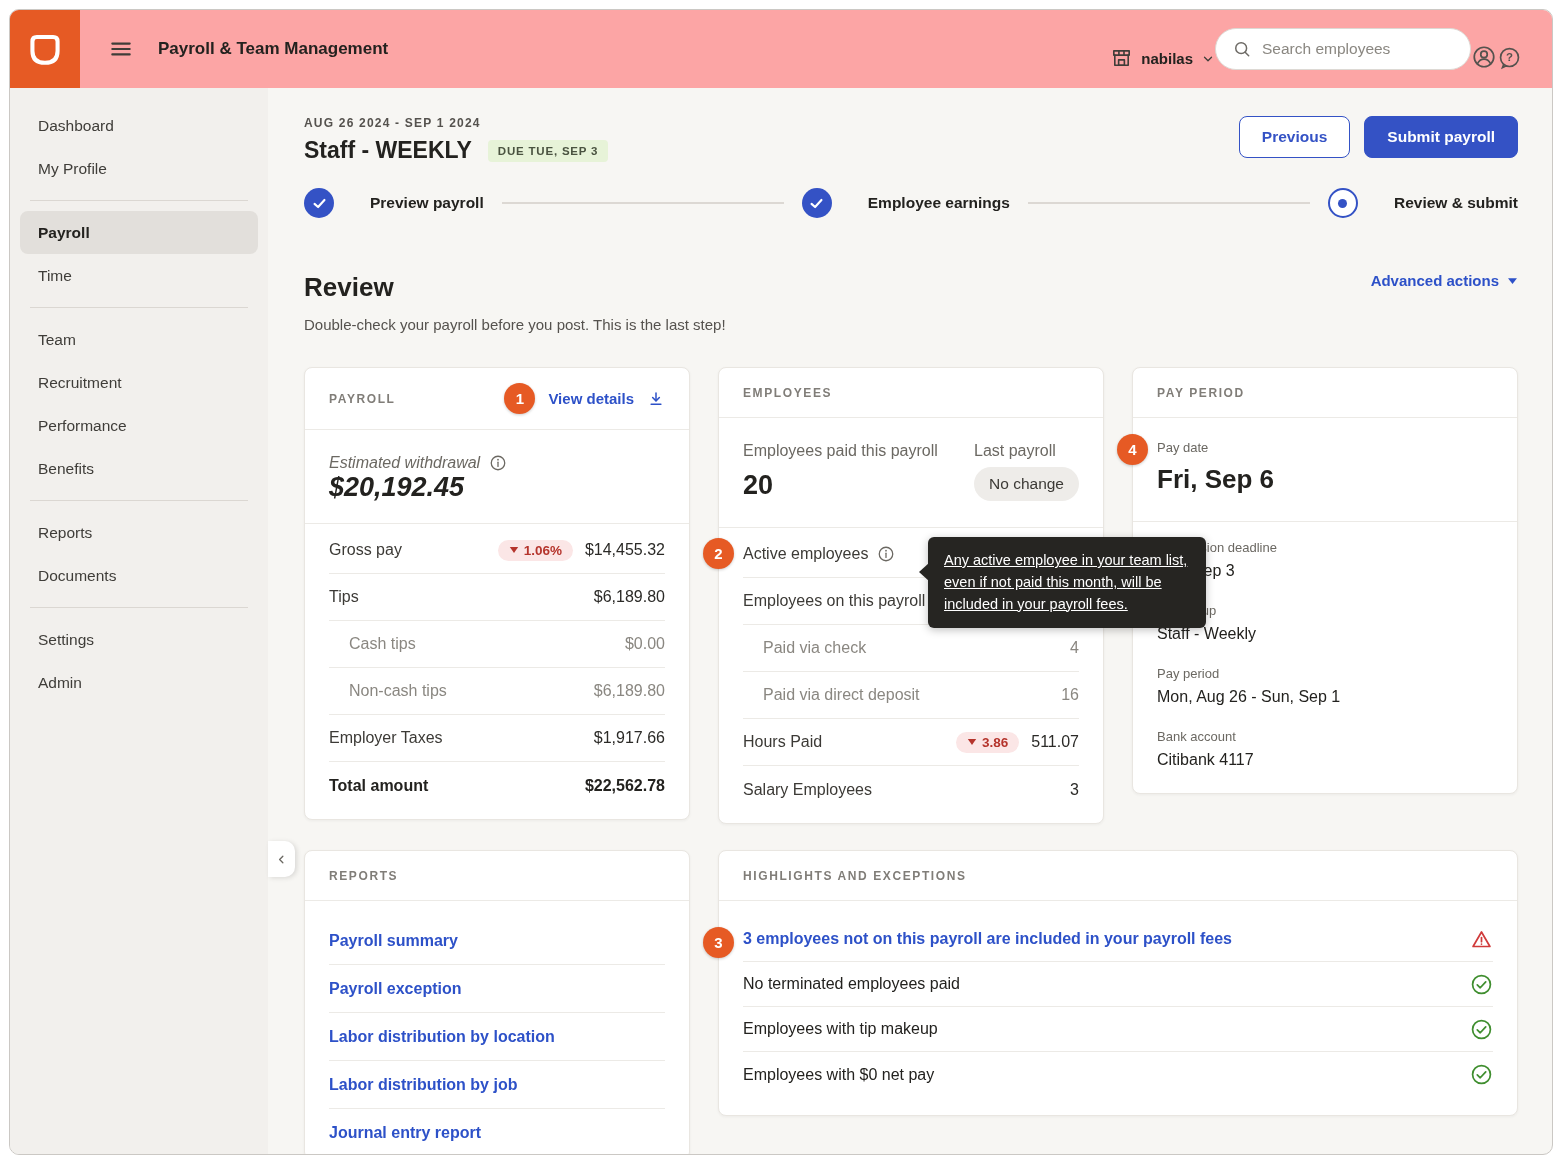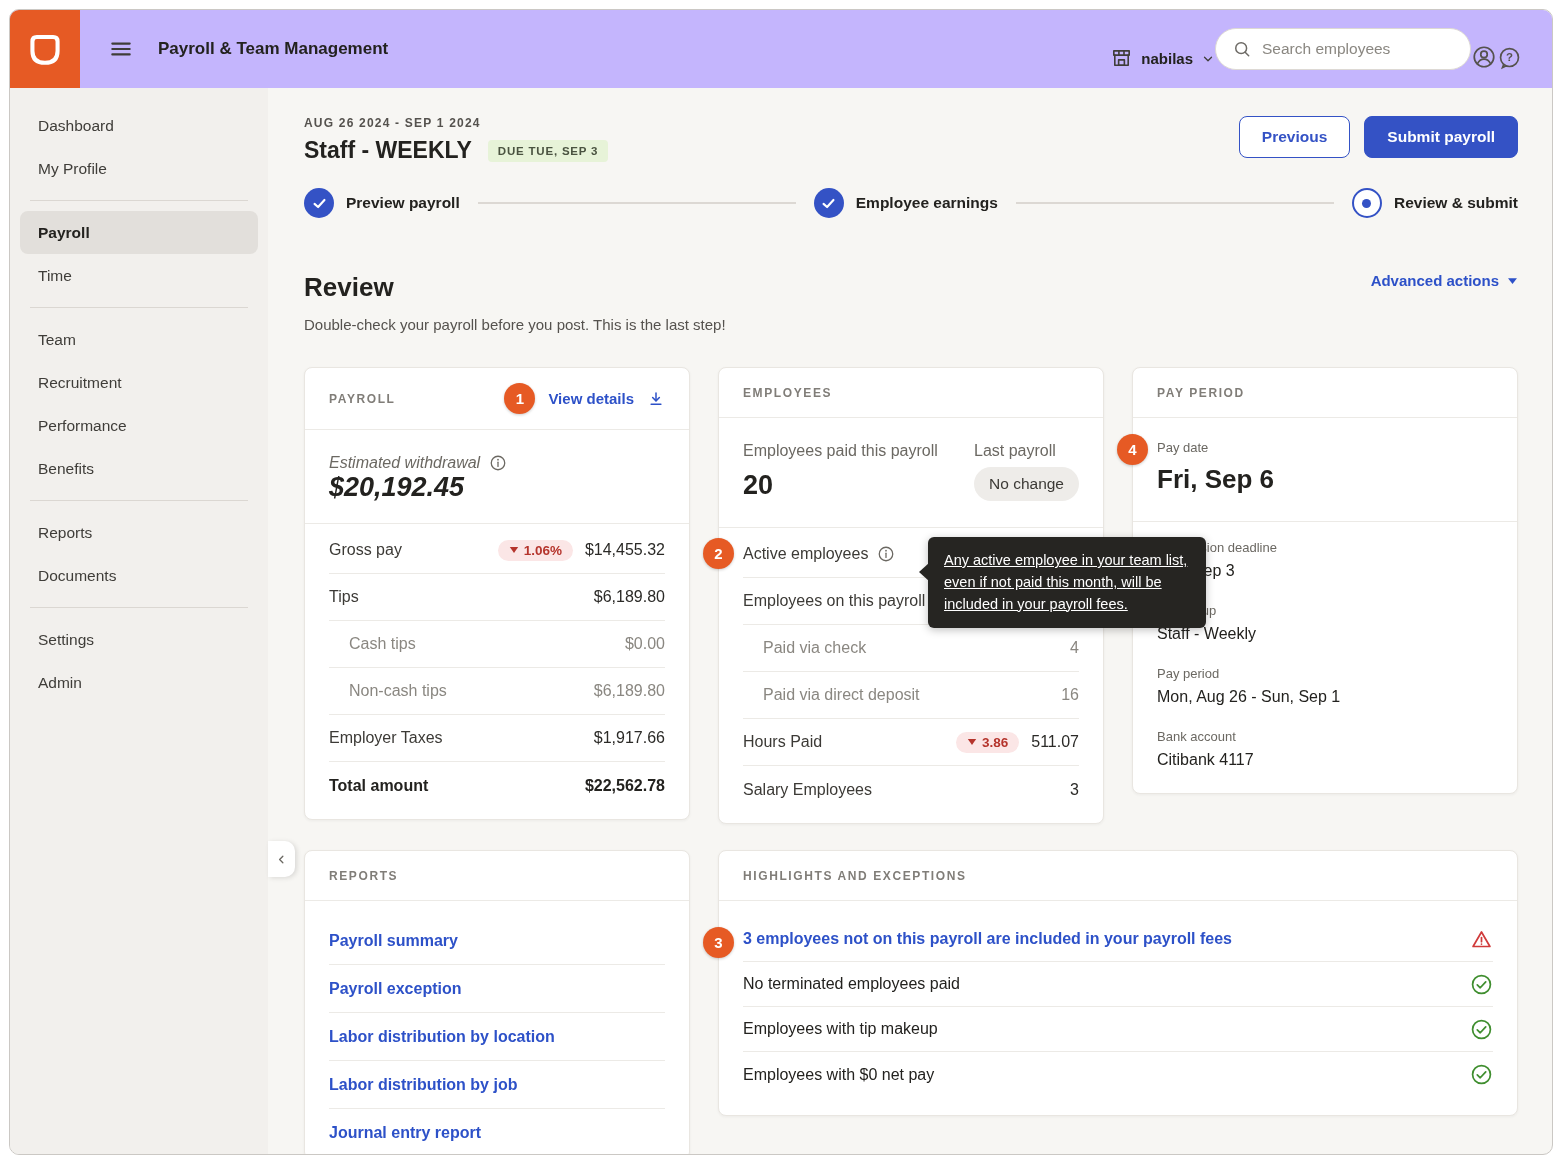--- a/index.html
+++ b/index.html
@@ -13,21 +13,21 @@
     position: relative;
     width: 1544px; height: 1146px;
     margin: 9px;
     border: 1px solid #CBC8C4;
     border-radius: 10px;
     overflow: hidden;
     background: #F7F6F3;
   }
   
   .topbar {
-    height: 78px; background: #c4b5fd;
+    height: 78px; background: #fca5a5;
     display: flex; align-items: center;
   }
   .logo {
     width: 70px; height: 78px; background: #E65A24;
     display: flex; align-items: center; justify-content: center;
     flex: 0 0 auto; cursor: pointer;
   }
   .hamburger { margin-left: 28px; border: none; background: none; cursor: pointer; color: #3F3D39; display: flex; }
   .app-title { margin-left: 24px; font-size: 17px; font-weight: 700; color: #23221F; }
   .topbar-right { margin-left: auto; display: flex; align-items: flex-end; margin-right: 30px; }
@@ -74,21 +74,21 @@
     font-size: 11.5px; font-weight: 700; letter-spacing: 0.8px;
     padding: 5px 10px; border-radius: 4px;
   }
   .head-actions { display: flex; gap: 14px; }
   .btn { font-family: "Liberation Sans", sans-serif; font-size: 15.5px; font-weight: 700; border-radius: 8px; padding: 11px 22px; cursor: pointer; }
   .btn-secondary { background: #fff; color: #3452C5; border: 1.5px solid #3452C5; }
   .btn-primary { background: #3452C5; color: #fff; border: 1.5px solid #3452C5; }
   
   .stepper { display: flex; align-items: center; margin-top: 24px; }
   .step { display: flex; align-items: center; gap: 12px; }
-  .step-label { font-size: 15.5px; font-weight: 700; color: #23221F; }
+  .step-label { font-size: 15.5px; font-weight: 700; color: #23221F; margin-left: 24px; }
   .step-circle {
     width: 30px; height: 30px; border-radius: 50%;
     display: flex; align-items: center; justify-content: center;
   }
   .step-circle.done { background: #3452C5; }
   .step-circle.current { background: #fff; border: 2px solid #3452C5; }
   .step-dot { width: 9px; height: 9px; border-radius: 50%; background: #3452C5; }
   .step-line { flex: 1; height: 2px; background: #DCD8D3; margin: 0 18px; }
   
   .review-row { display: flex; justify-content: space-between; align-items: flex-start; margin-top: 54px; }

